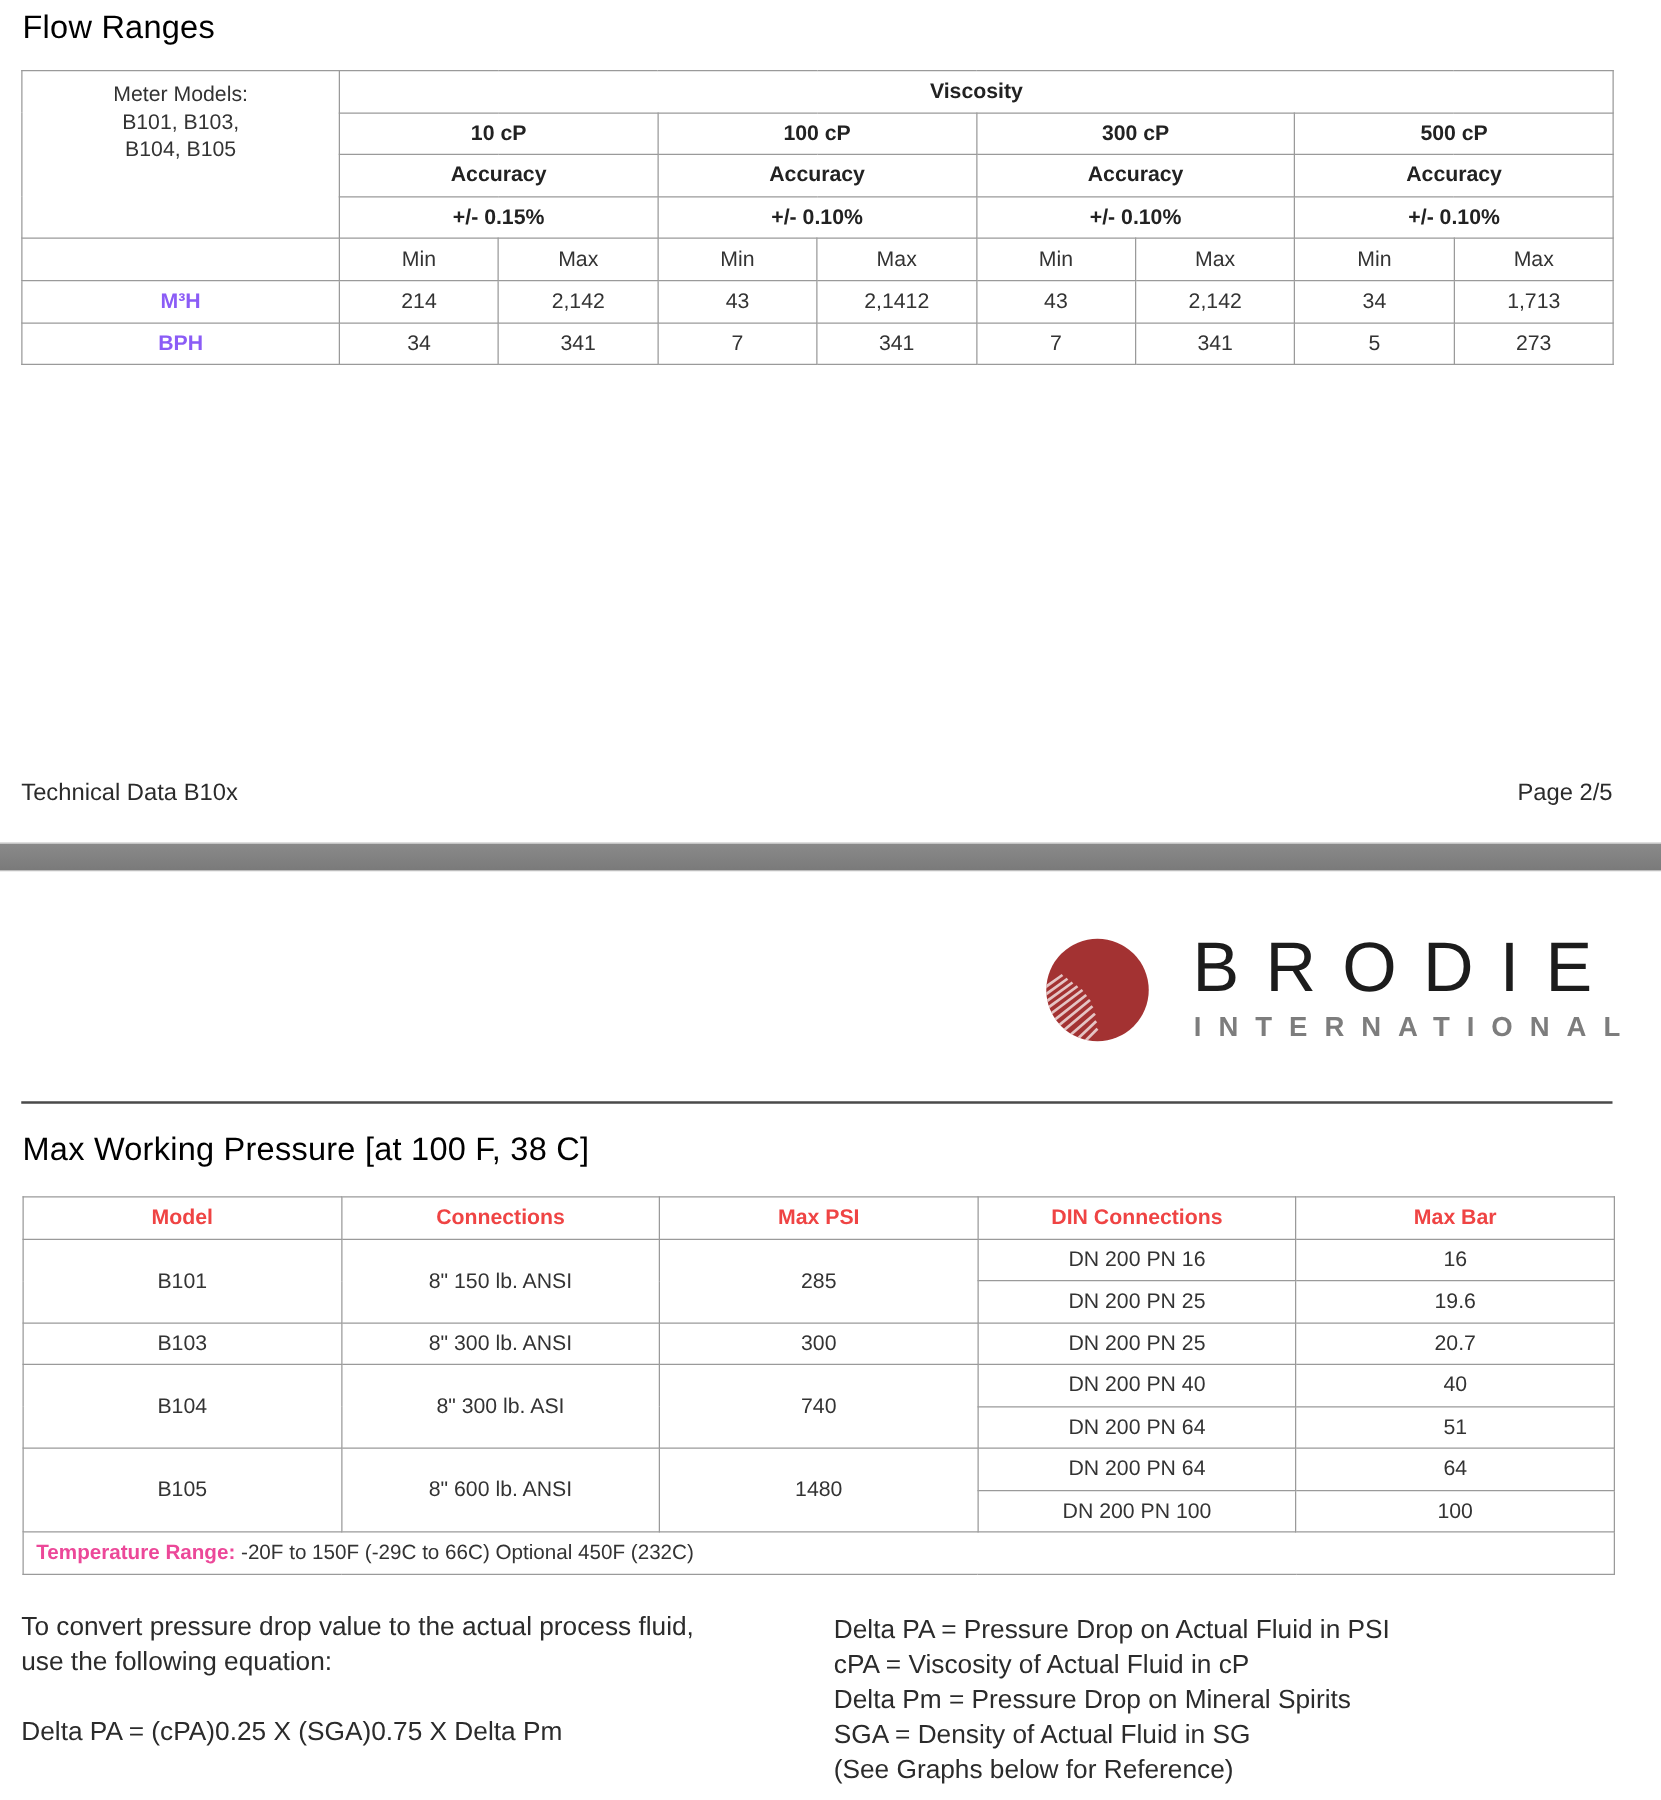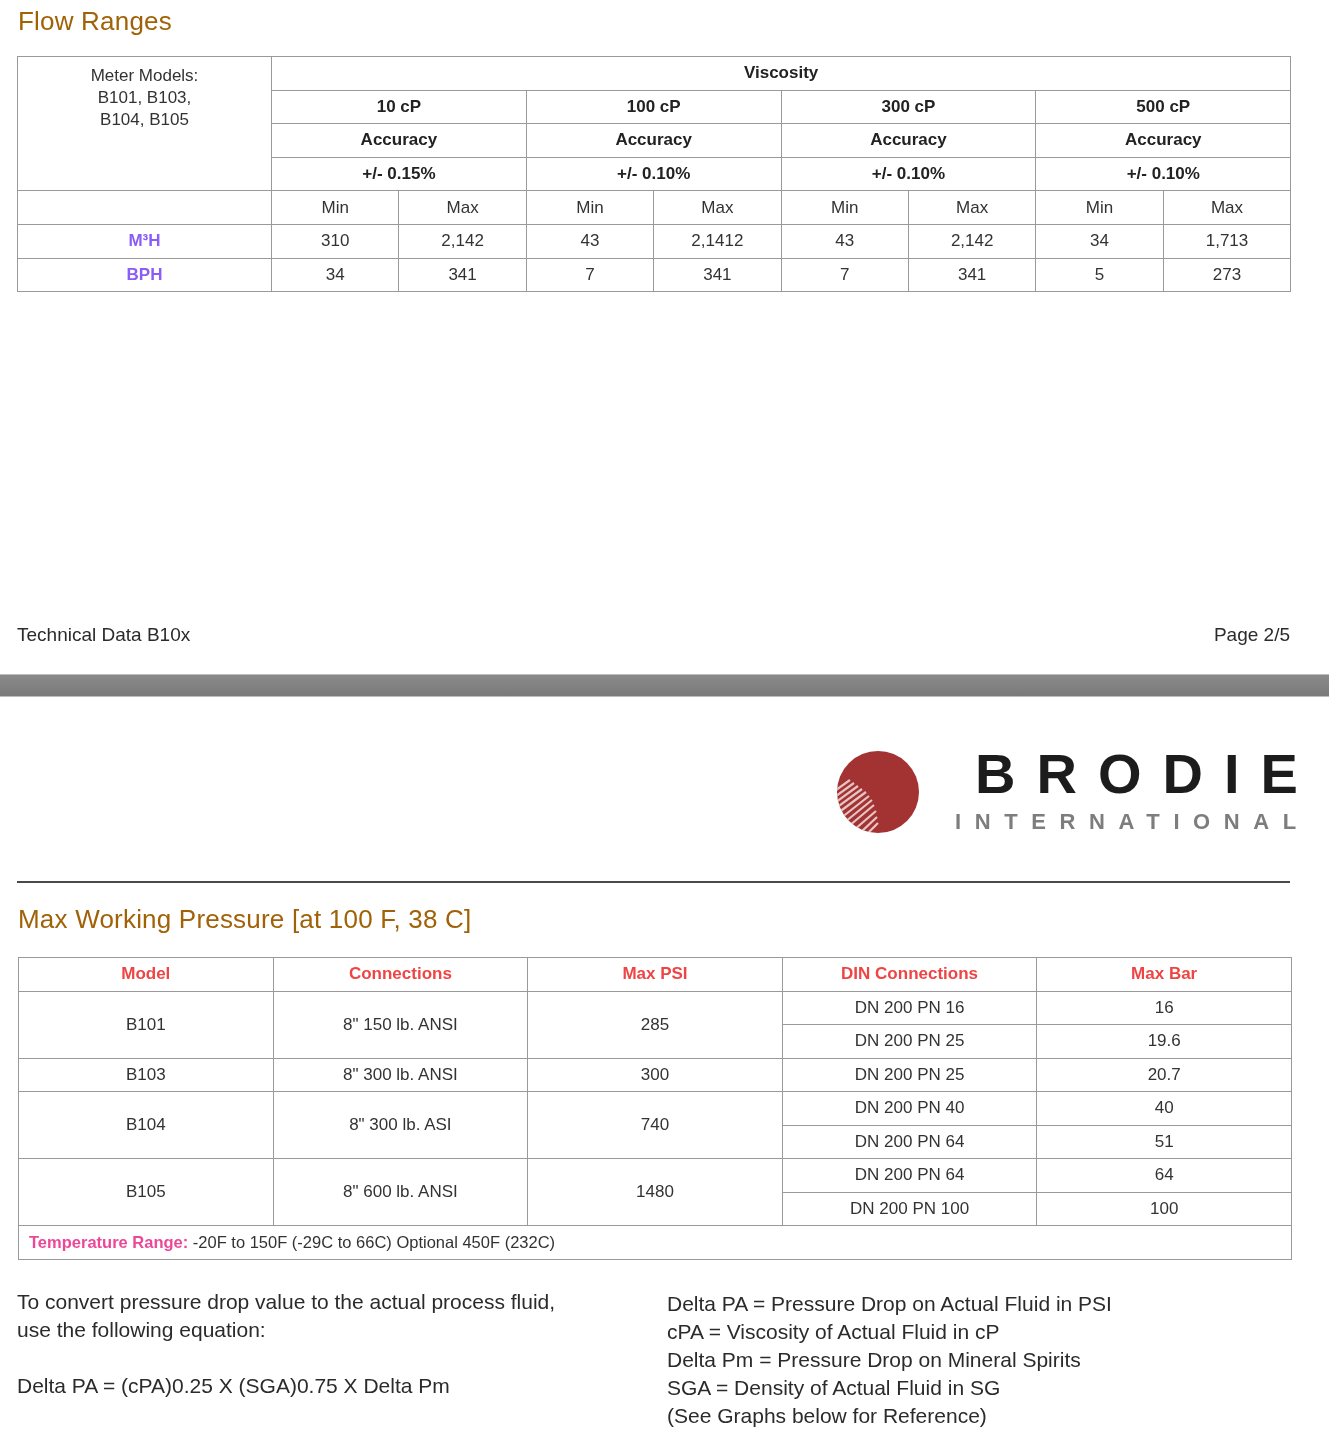--- a/index.html
+++ b/index.html
@@ -1,38 +1,38 @@
 <!DOCTYPE html>
 <html><head>
   <meta charset="utf-8">
   <style>
     * { box-sizing: border-box; margin: 0; padding: 0; }
     html, body { width: 1329px; height: 1440px; background: #ffffff; overflow: hidden; }
     body { position: relative; font-family: "Liberation Sans", "DejaVu Sans", sans-serif; color: #2b2b2b; }
 
-    .section-title { position: absolute; left: 18px; color: #a16207; font-size: 26px; font-weight: normal; letter-spacing: 0.2px; }
+    .section-title { position: absolute; left: 18px; color: #000000; font-size: 26px; font-weight: normal; letter-spacing: 0.2px; }
 
     table.grid { position: absolute; border-collapse: collapse; table-layout: fixed; }
     table.grid td { border: 1.5px solid #9a9a9a; text-align: center; vertical-align: middle; font-size: 17px; color: #333; padding: 0; }
 
     
     #flow-table { left: 17px; top: 56px; width: 1273px; }
     #flow-table tr { height: 33.6px; }
     #flow-table td.models { vertical-align: top; padding-top: 8px; line-height: 22px; font-size: 17px; }
     #flow-table td.hdr { font-weight: 600; color: #222; }
     #flow-table td.rowlabel { font-weight: bold; color: #8b5cf6; }
 
     .footer-left { position: absolute; left: 17px; top: 624px; font-size: 19px; color: #2b2b2b; }
     .footer-right { position: absolute; right: 39px; top: 624px; font-size: 19px; color: #2b2b2b; }
 
     .page-sep { position: absolute; left: 0; top: 674px; width: 1329px; height: 23px; background: linear-gradient(#8a8a8a, #7a7a7a); border-top: 1px solid #bdbdbd; border-bottom: 1px solid #bdbdbd; }
 
     .logo { position: absolute; left: 836px; top: 748px; width: 460px; height: 90px; }
     .logo-mark { position: absolute; left: 0; top: 2px; width: 84px; height: 84px; }
-    .logo-word { position: absolute; left: 118px; top: -4px; font-size: 56px; font-weight: bold; letter-spacing: 21px; color: #1c1c1c; line-height: 60px; margin-left: 21px; }
+    .logo-word { position: absolute; left: 118px; top: -4px; font-size: 56px; font-weight: normal; letter-spacing: 21px; color: #1c1c1c; line-height: 60px; }
     .logo-sub { position: absolute; left: 119px; top: 62px; font-size: 22px; font-weight: bold; letter-spacing: 13.6px; color: #7d7d7d; line-height: 24px; }
 
     .rule { position: absolute; left: 17px; top: 881px; width: 1273px; height: 2px; background: #4a4a4a; }
 
     
     #pressure-table { left: 18px; top: 957px; width: 1273px; }
     #pressure-table tr { height: 33.5px; }
     #pressure-table td.hdr { font-weight: 600; color: #ef4444; }
     #pressure-table td.temp { text-align: left; padding-left: 10px; font-size: 16.5px; }
     #pressure-table td.temp b { font-weight: bold; color: #ec4899; }
@@ -91,21 +91,21 @@
     <td>Max</td>
     <td>Min</td>
     <td>Max</td>
     <td>Min</td>
     <td>Max</td>
     <td>Min</td>
     <td>Max</td>
   </tr>
   <tr>
     <td class="rowlabel">M³H</td>
-    <td>310</td>
+    <td>214</td>
     <td>2,142</td>
     <td>43</td>
     <td>2,1412</td>
     <td>43</td>
     <td>2,142</td>
     <td>34</td>
     <td>1,713</td>
   </tr>
   <tr>
     <td class="rowlabel">BPH</td>

